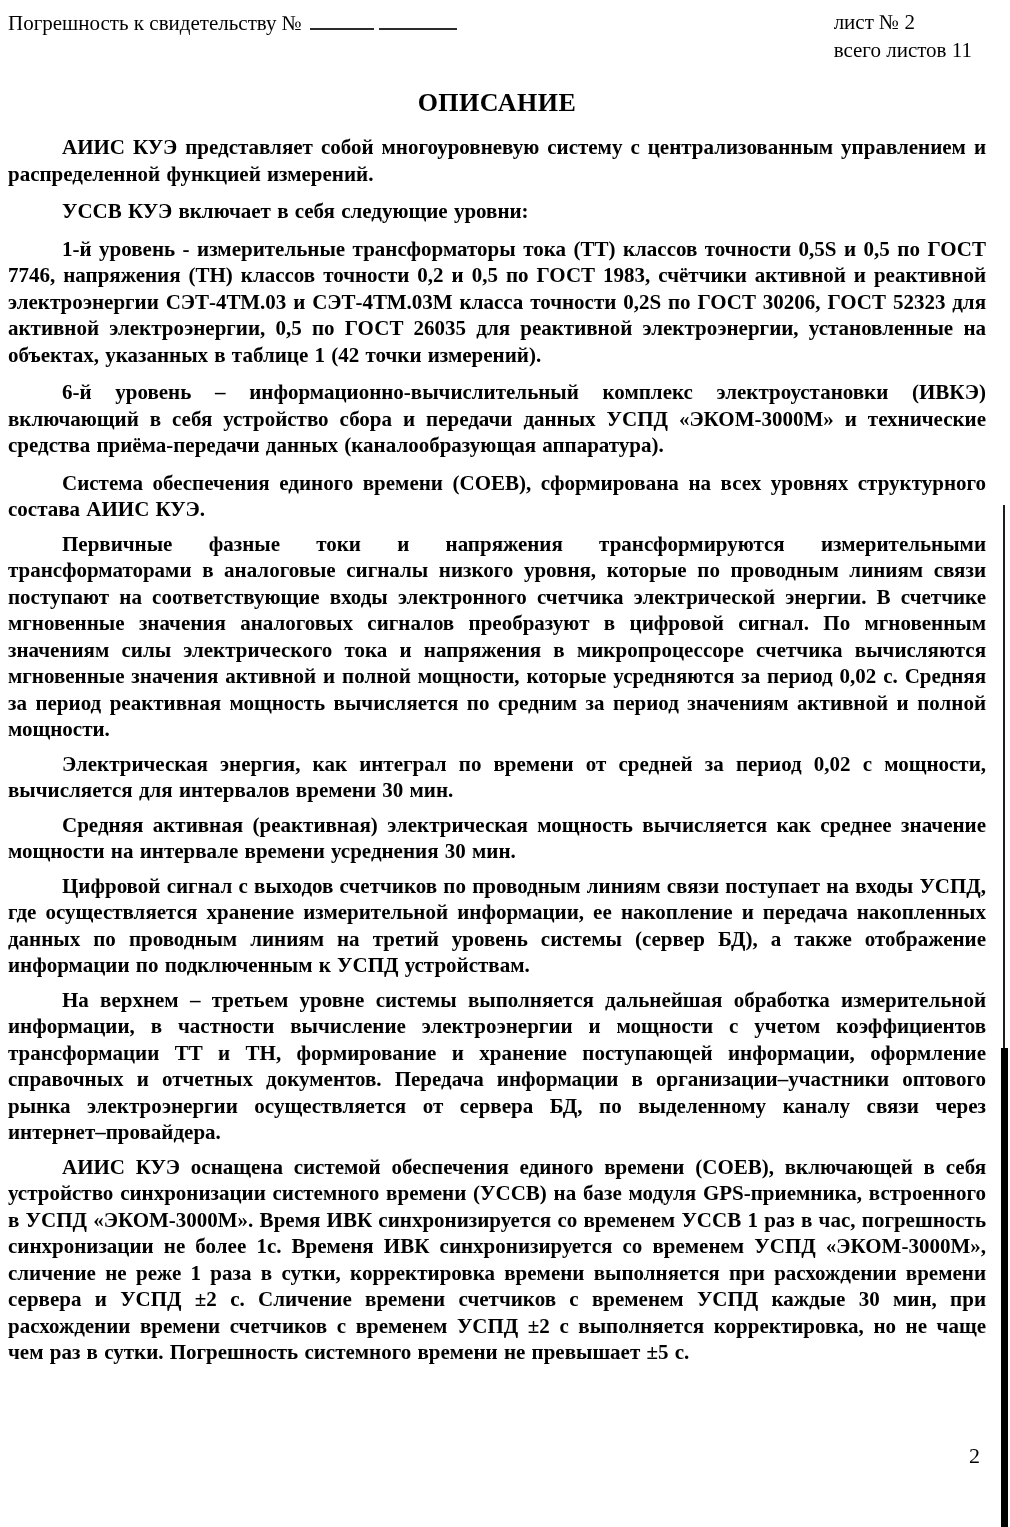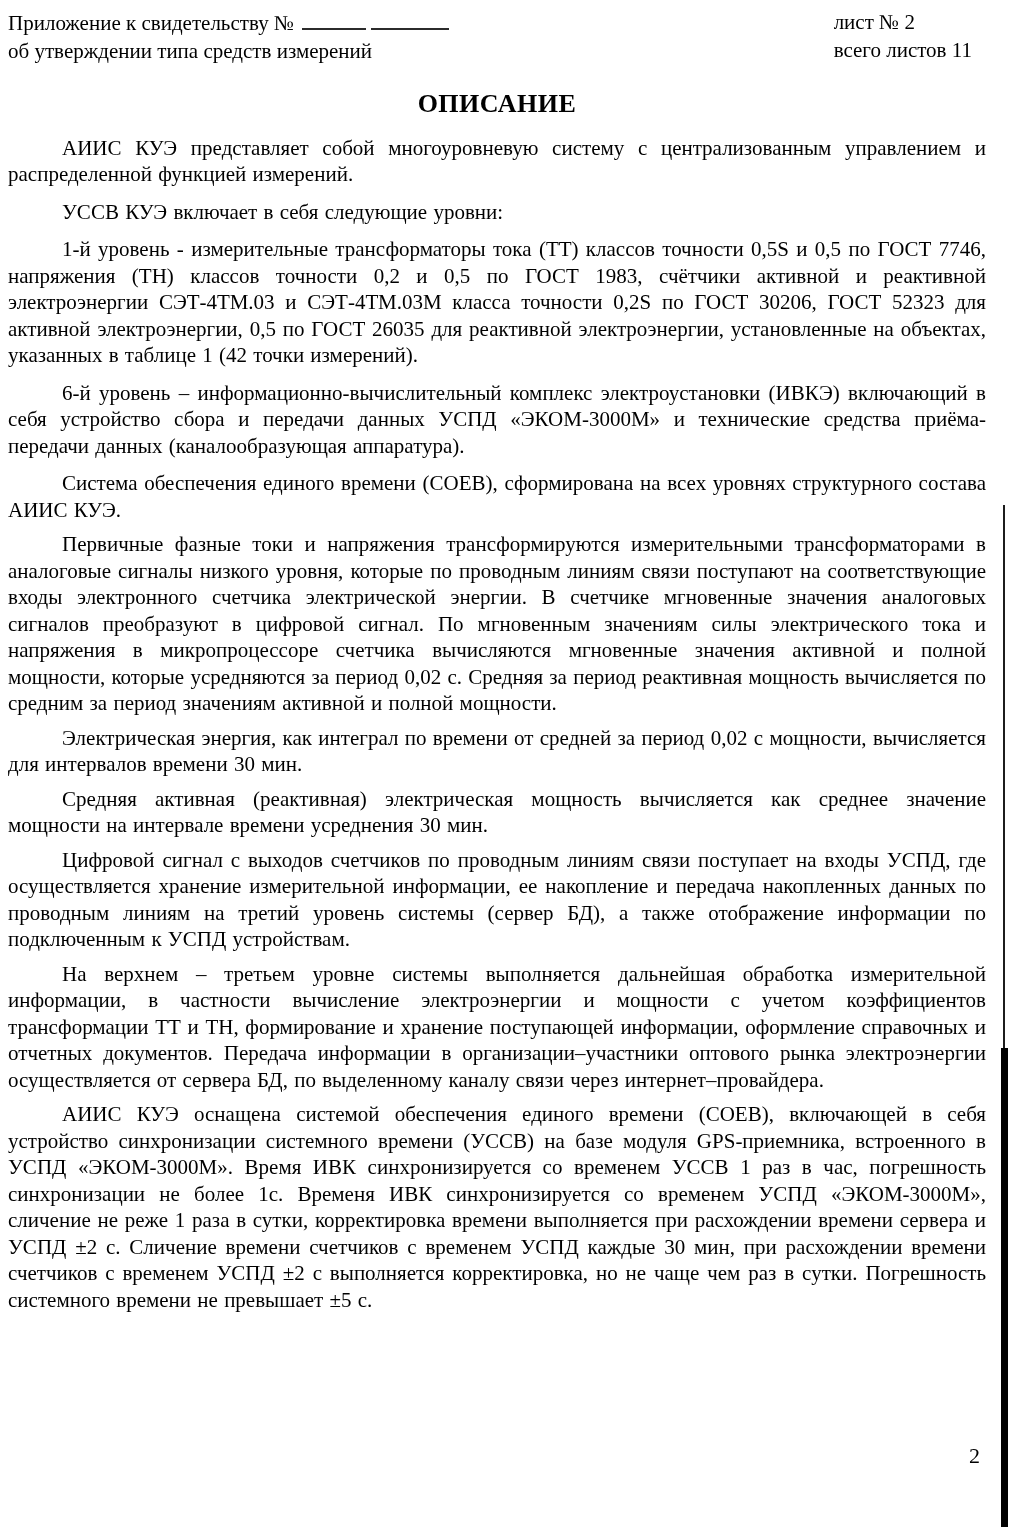--- a/index.html
+++ b/index.html
@@ -36,21 +36,21 @@
   .blank-underline.seg2 { width: 78px; margin-left: 5px; }
 
   .doc-title {
     text-align: center;
     font-size: 26px;
     font-weight: bold;
     letter-spacing: 0.5px;
     margin: 24px 0 0 0;
   }
 
-  .body-text { margin-top: 16px; }
+  .body-text { margin-top: 16px; font-weight: bold; }
   .body-text p {
     margin: 11px 0 0 0;
     font-size: 21px;
     line-height: 26.5px;
     text-align: justify;
     text-indent: 54px;
     word-spacing: 1px;
   }
   .body-text p:first-child { margin-top: 0; }
   .body-text p.gap-lg { margin-top: 8px; }
@@ -81,23 +81,22 @@
 </style>
 </head>
 <body>
 
 <div class="page">
   <div class="content">
 
     <div class="doc-header">
       <div class="left">
         <div>
-          <span>Приложение к свидетельству №</span><span class="blank-underline seg1"></span><span class="blank-underline seg2"></span>
+          <span>Погрешность к свидетельству №</span><span class="blank-underline seg1"></span><span class="blank-underline seg2"></span>
         </div>
-        <div>об утверждении типа средств измерений</div>
       </div>
       <div class="right">
         <div>лист № 2</div>
         <div>всего листов 11</div>
       </div>
     </div>
 
     <h1 class="doc-title">ОПИСАНИЕ</h1>
 
     <div class="body-text">

